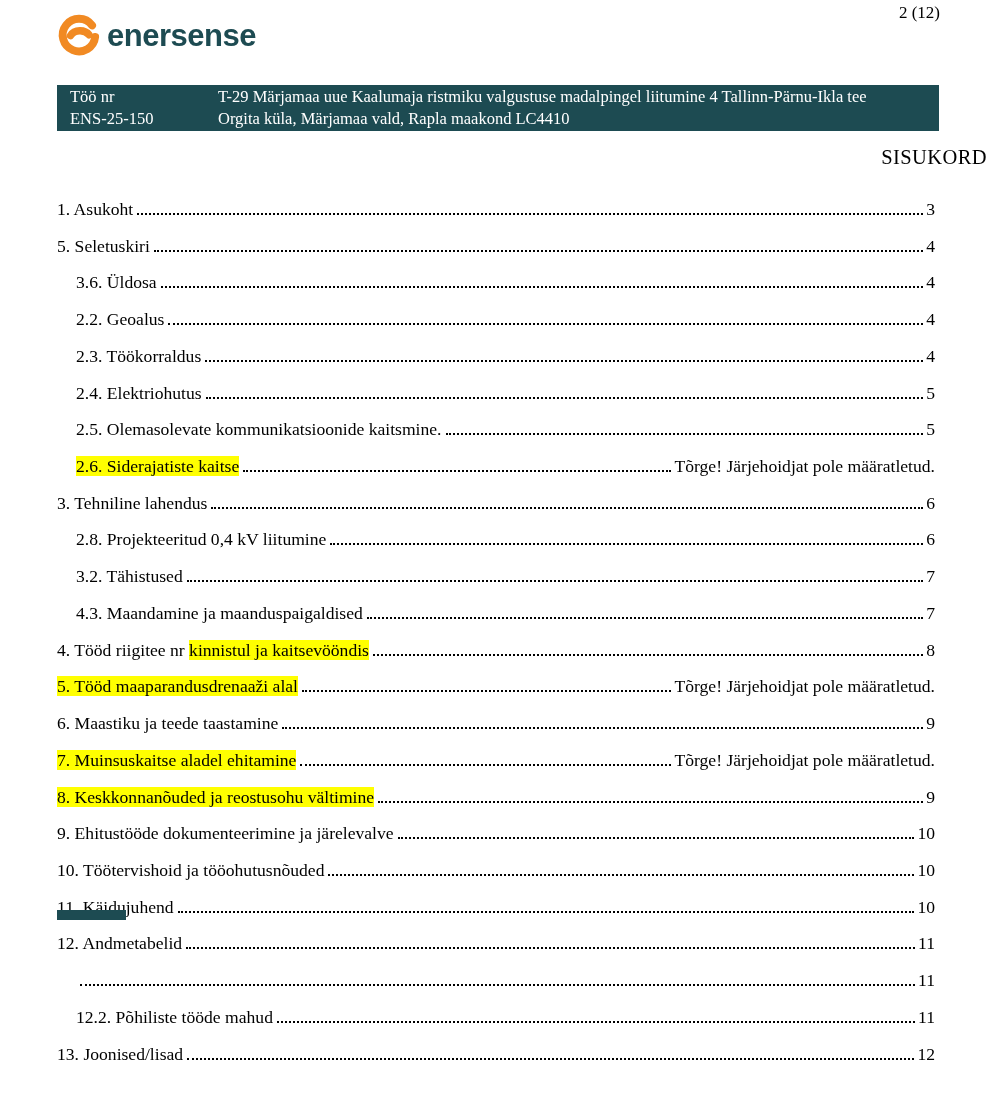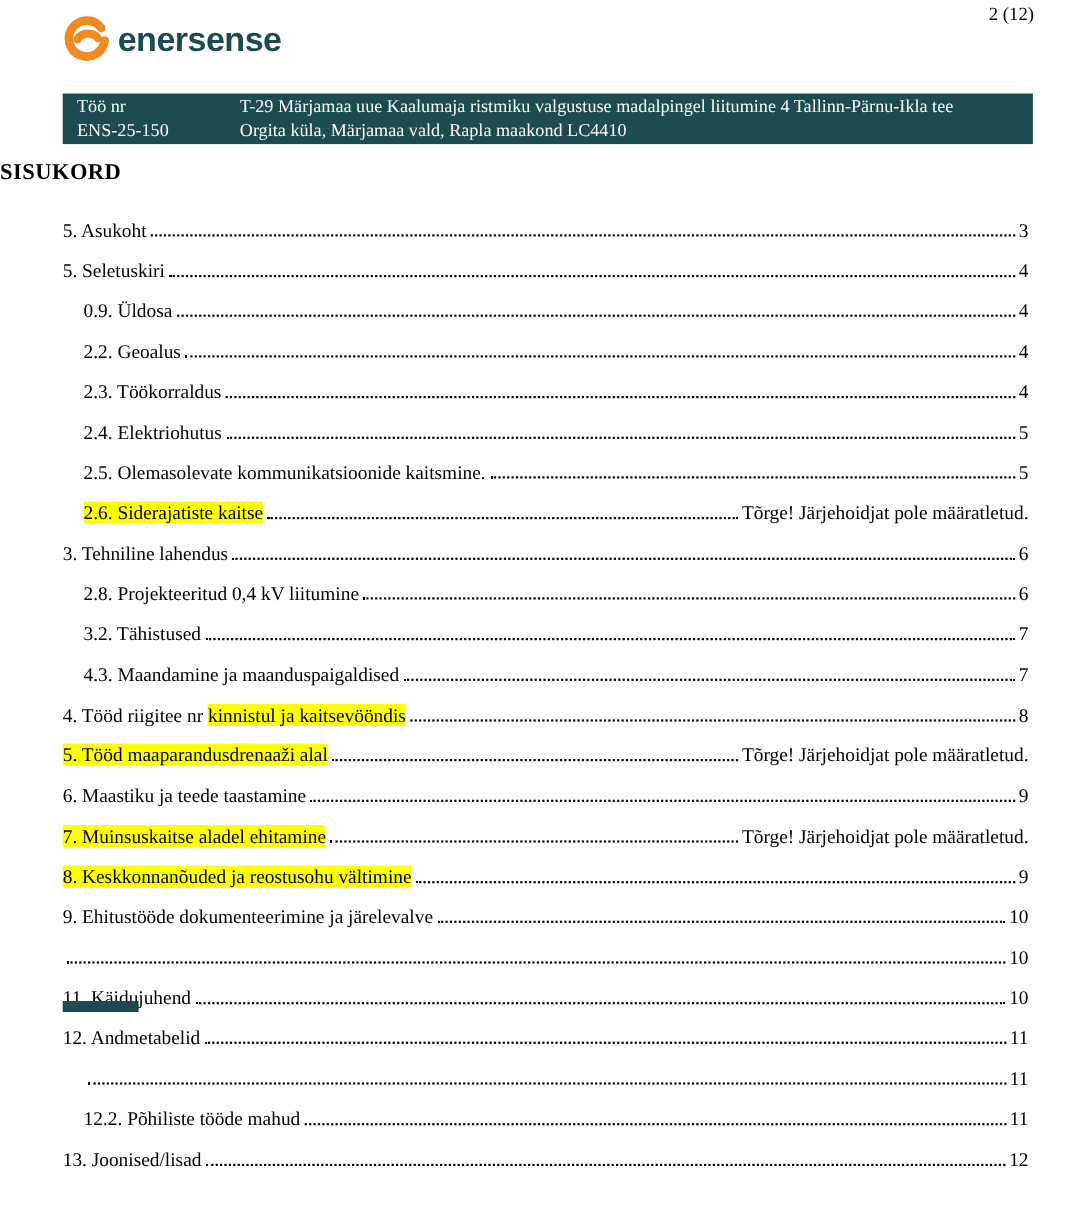--- a/index.html
+++ b/index.html
@@ -41,22 +41,22 @@
     display:flex;align-items:flex-start;
     font-size:16.5px;line-height:22px;
     padding:1px 8px 0 13px;
   }
   .hb-col1{flex:0 0 148px;}
   .hb-col2{flex:1 1 auto;}
 
   
   .toc-title{
     position:absolute;top:146px;left:0;width:100%;
-    margin:0;text-align:left;
-    font-size:20.5px;font-weight:700;letter-spacing:0.4px;
+    margin:0;text-align:right;
+    font-size:20.5px;font-weight:400;letter-spacing:0.4px;
   }
 
   
   .toc{position:absolute;left:57px;right:52px;top:199px;}
   .toc-row{
     height:36.72px;display:flex;align-items:baseline;
     font-size:17.6px;white-space:nowrap;cursor:default;
   }
   .toc-row.indent{padding-left:19px;}
   .toc-label{flex:0 0 auto;}
@@ -98,31 +98,31 @@
     <div class="hb-col2">
       <div>T-29 Märjamaa uue Kaalumaja ristmiku valgustuse madalpingel liitumine 4 Tallinn-Pärnu-Ikla tee</div>
       <div>Orgita küla, Märjamaa vald, Rapla maakond LC4410</div>
     </div>
   </div>
 
   <h1 class="toc-title">SISUKORD</h1>
 
   <div class="toc">
       <div class="toc-row">
-        <span class="toc-label"><span>5. Asukoht</span></span>
+        <span class="toc-label"><span>1. Asukoht</span></span>
         <span class="leader"></span>
         <span class="toc-page">3</span>
       </div>
       <div class="toc-row">
         <span class="toc-label"><span>5. Seletuskiri</span></span>
         <span class="leader"></span>
         <span class="toc-page">4</span>
       </div>
       <div class="toc-row indent">
-        <span class="toc-label"><span>0.9. Üldosa</span></span>
+        <span class="toc-label"><span>3.6. Üldosa</span></span>
         <span class="leader"></span>
         <span class="toc-page">4</span>
       </div>
       <div class="toc-row indent">
         <span class="toc-label"><span>2.2. Geoalus</span></span>
         <span class="leader"></span>
         <span class="toc-page">4</span>
       </div>
       <div class="toc-row indent">
         <span class="toc-label"><span>2.3. Töökorraldus</span></span>
@@ -188,20 +188,21 @@
         <span class="toc-label"><span class="hl">8. Keskkonnanõuded ja reostusohu vältimine</span></span>
         <span class="leader"></span>
         <span class="toc-page">9</span>
       </div>
       <div class="toc-row">
         <span class="toc-label"><span>9. Ehitustööde dokumenteerimine ja järelevalve</span></span>
         <span class="leader"></span>
         <span class="toc-page">10</span>
       </div>
       <div class="toc-row">
+        <span class="toc-label"><span>10. Töötervishoid ja tööohutusnõuded</span></span>
         <span class="leader"></span>
         <span class="toc-page">10</span>
       </div>
       <div class="toc-row">
         <span class="toc-label"><span>11. Käidujuhend</span></span>
         <span class="leader"></span>
         <span class="toc-page">10</span>
       </div>
       <div class="toc-row">
         <span class="toc-label"><span>12. Andmetabelid</span></span>

